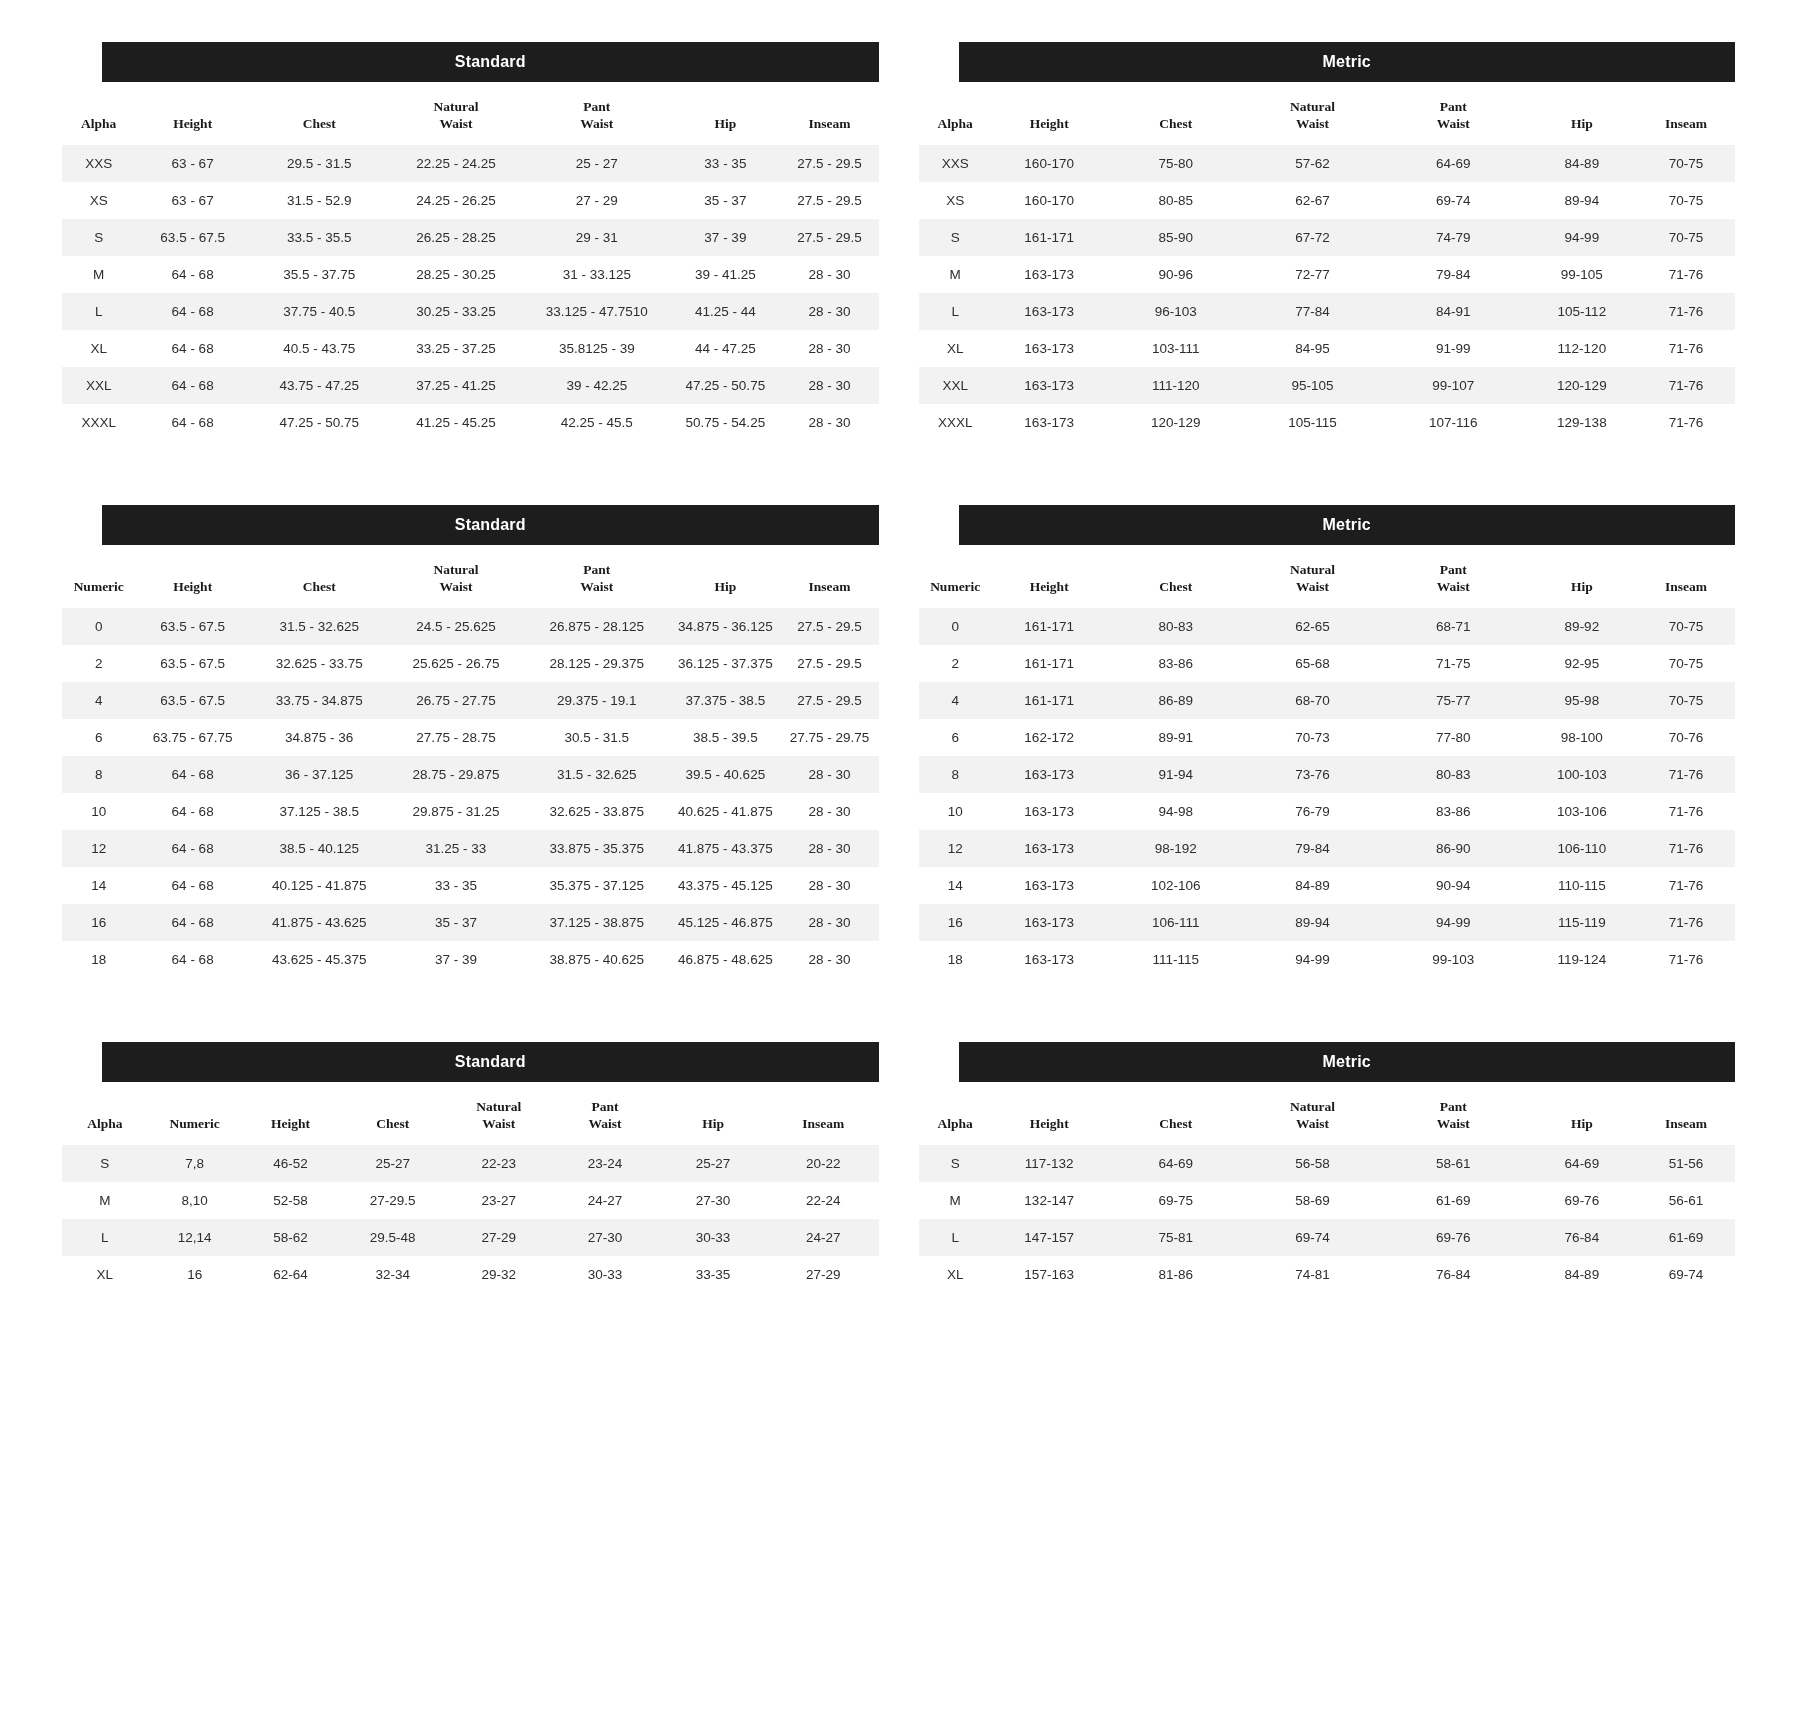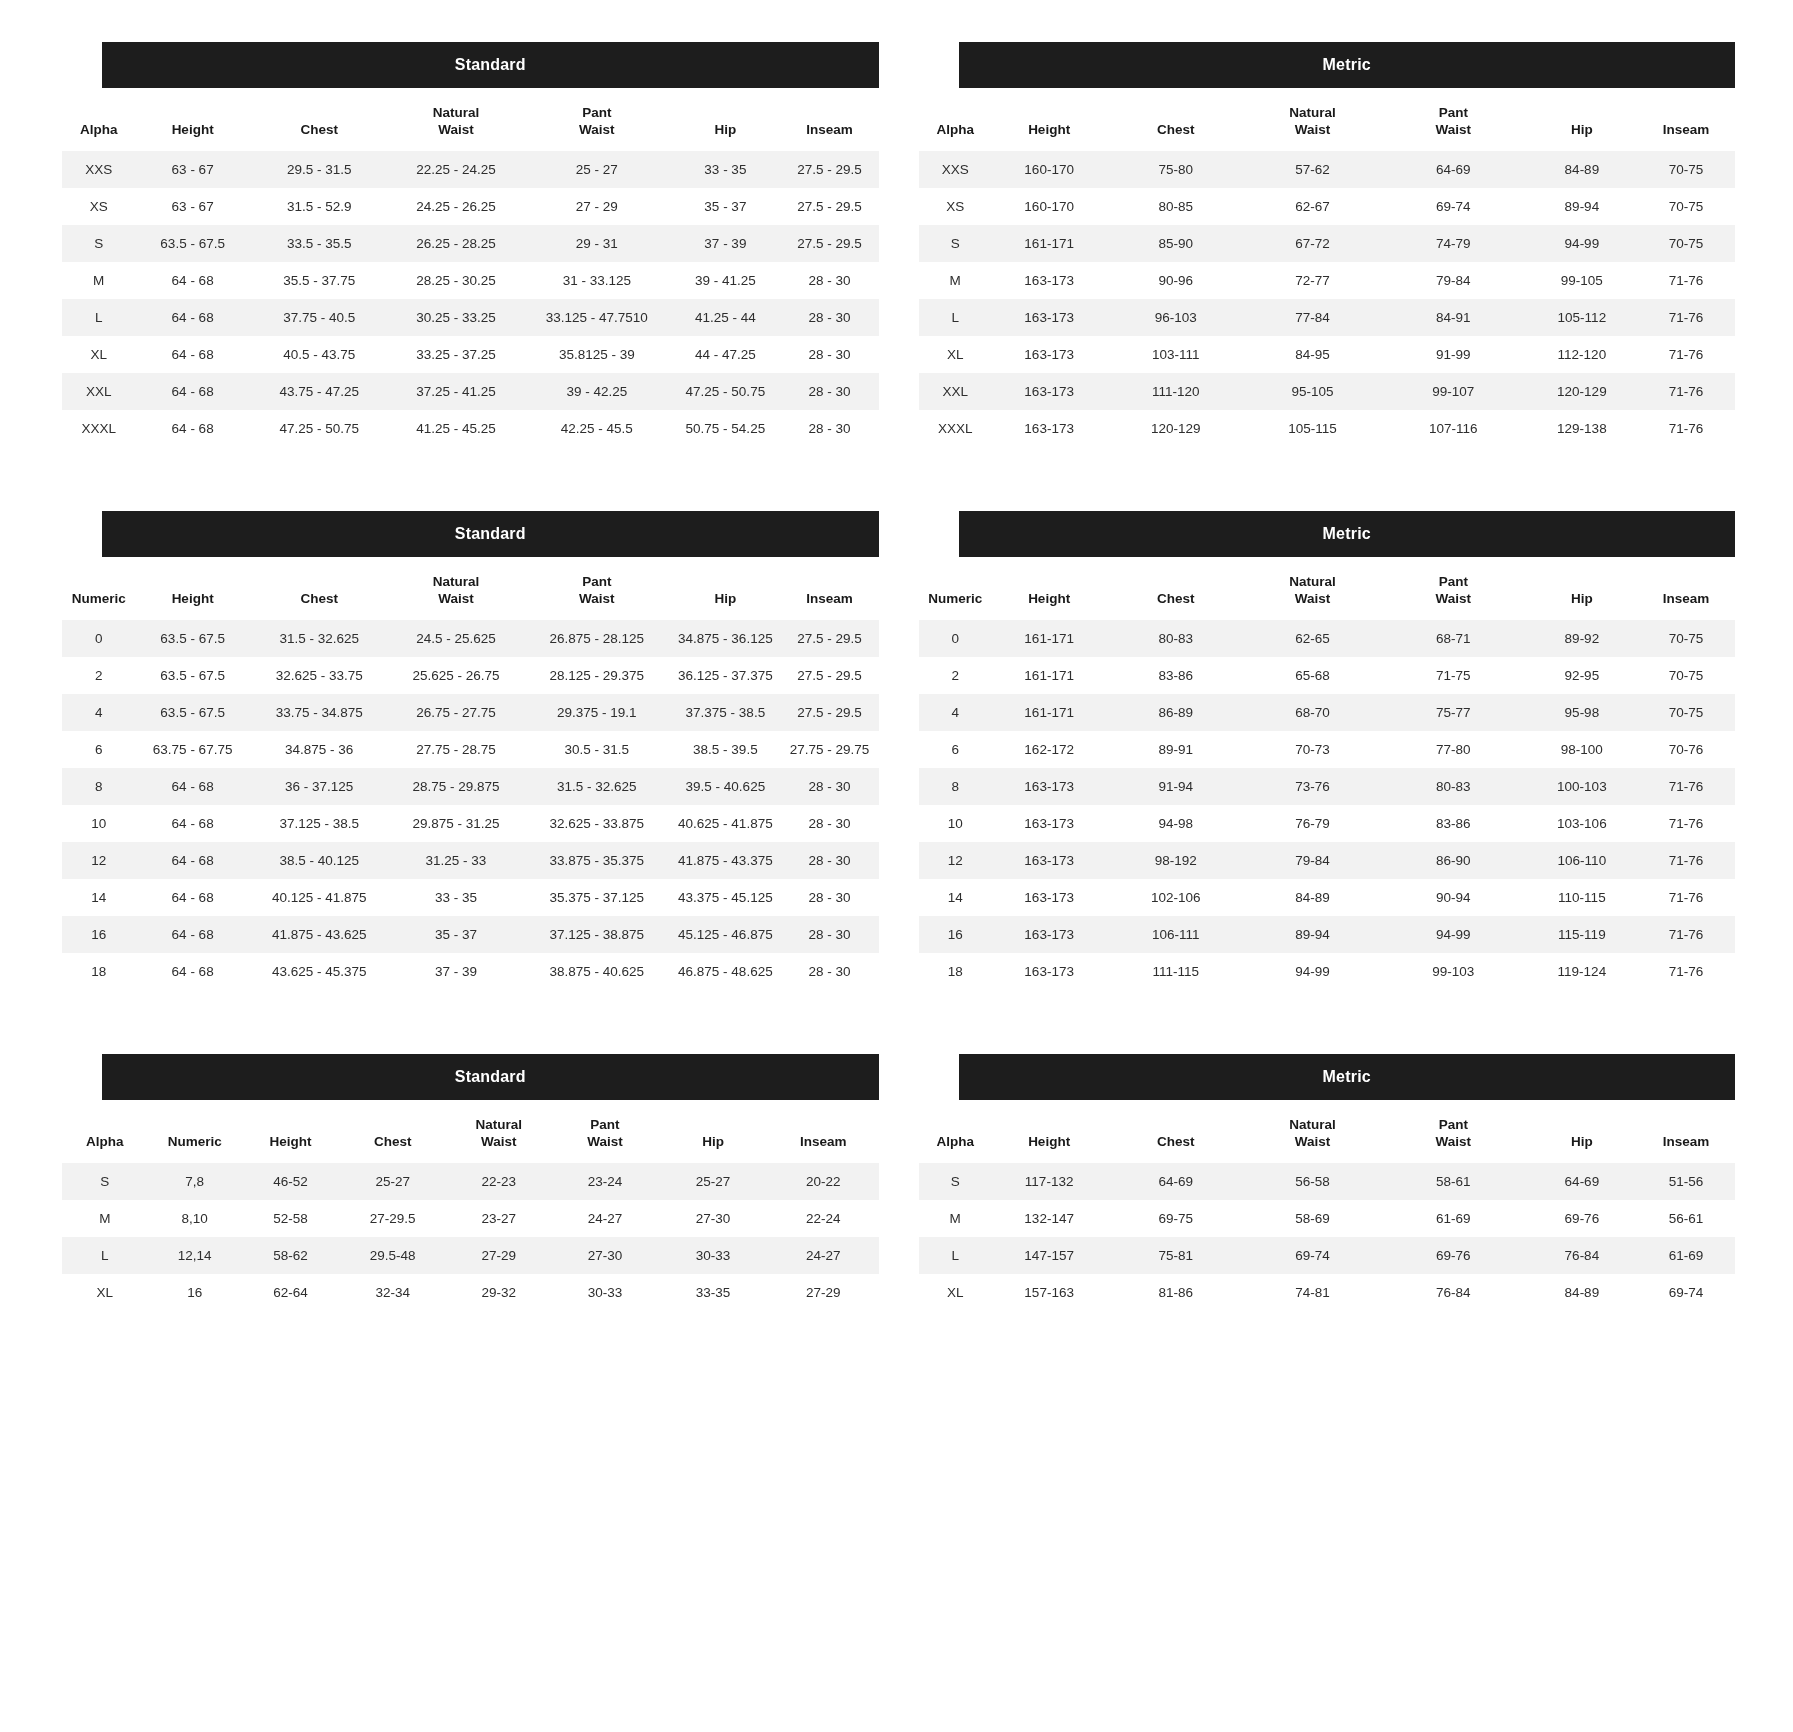--- a/index.html
+++ b/index.html
@@ -30,21 +30,21 @@
   }
   .tables-grid {
     display: grid;
     grid-template-columns: 1fr 1fr;
     column-gap: 40px;
     align-items: start;
   }
   .unit-bar {
     background: #1d1d1d;
     color: #ffffff;
-    height: 46px;
+    height: 40px;
     display: flex;
     align-items: center;
     justify-content: center;
     font-weight: bold;
     font-size: 16px;
     letter-spacing: 0.2px;
     margin-left: 40px;
   }
   table.size-table {
     width: 100%;
@@ -53,20 +53,21 @@
   }
   table.size-table th {
     font-weight: bold;
     font-size: 13.5px;
     line-height: 17px;
     color: #1a1a1a;
     text-align: center;
     vertical-align: bottom;
     padding: 16px 2px 13px 2px;
     white-space: pre-line;
+    font-family: Liberation Serif, serif;
   }
   table.size-table td {
     font-size: 13.5px;
     color: #2e2e2e;
     text-align: center;
     height: 37px;
     padding: 0 2px;
     white-space: nowrap;
     overflow: hidden;
   }

